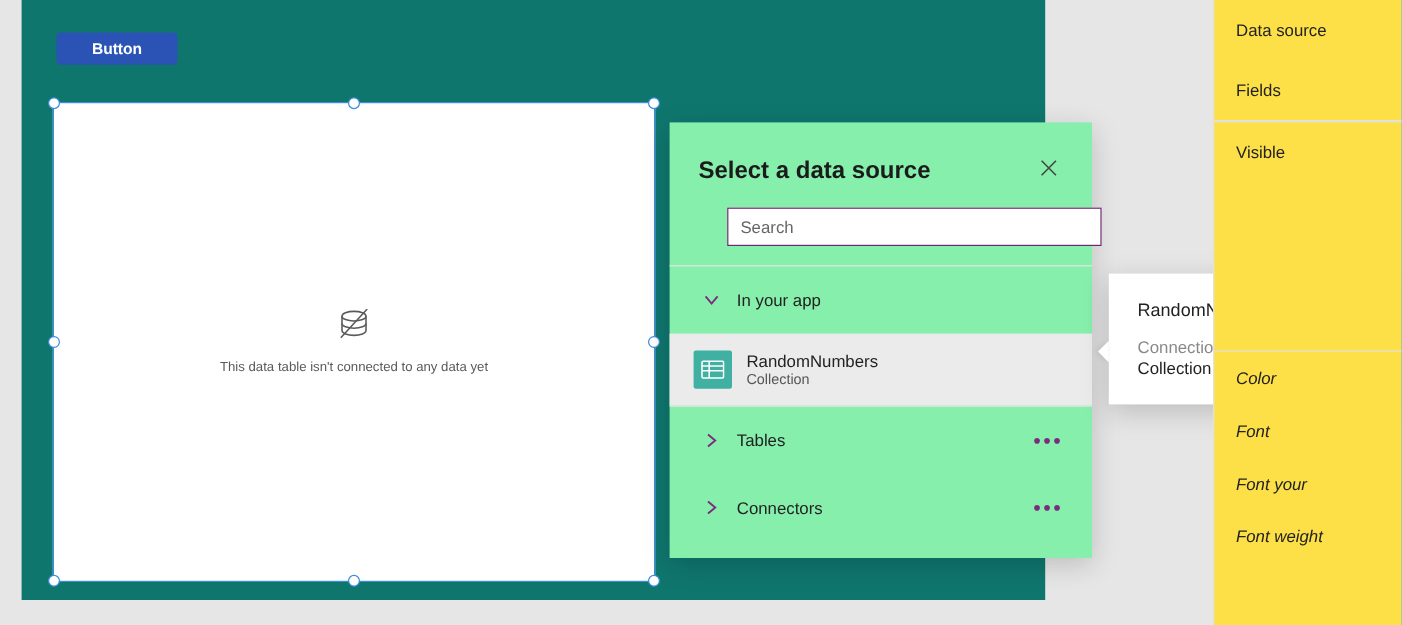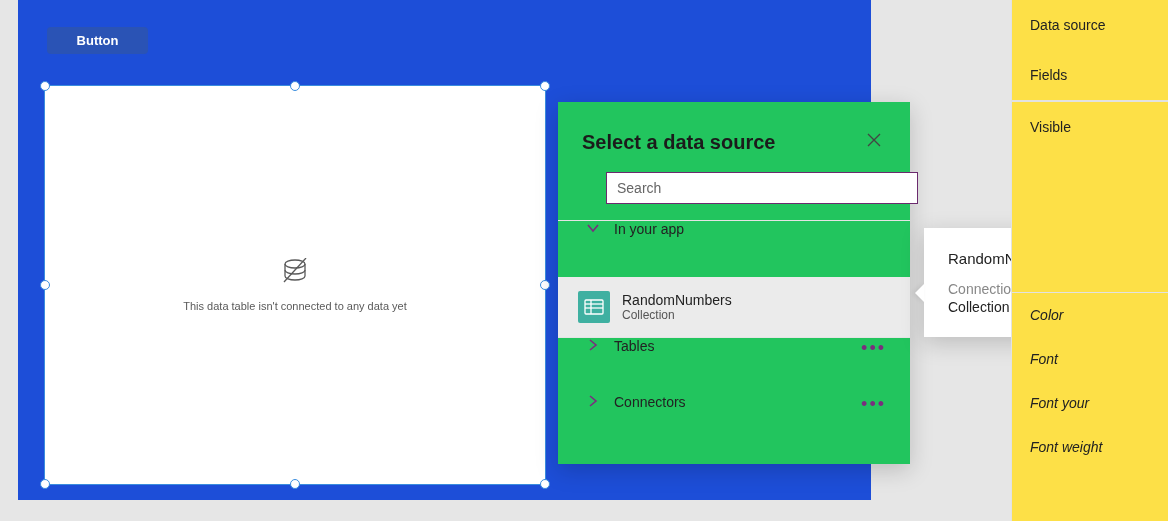--- a/index.html
+++ b/index.html
@@ -10,21 +10,21 @@
       height: 521px;
       position: relative;
       overflow: hidden;
     }
     .canvas-area {
       position: absolute;
       left: 18px;
       top: 0;
       width: 853px;
       height: 500px;
-      background: #1d4ed8;
+      background: #0f766e;
     }
     .btn-primary {
       position: absolute;
       left: 29px;
       top: 27px;
       width: 101px;
       height: 27px;
       background: #2a53b5;
       color: #fff;
       border-radius: 4px;
@@ -77,21 +77,21 @@
     .empty-text {
       font-size: 11px;
       color: #5a5a5a;
     }
 
     .popover {
       position: absolute;
       left: 558px;
       top: 102px;
       width: 352px;
-      background: #22c55e;
+      background: #86efac;
       box-shadow: 0 6px 22px rgba(0,0,0,0.18);
     }
     .popover-header {
       display: flex;
       align-items: center;
       justify-content: space-between;
       padding: 26px 24px 16px 24px;
     }
     .popover-title {
       font-size: 20px;
@@ -112,20 +112,21 @@
       border: 1px solid #6b2a6e;
       padding: 0 10px;
       font-size: 14px;
       outline: none;
       margin-left: 28px;
     }
     .search-input::placeholder { color: #666; }
     .divider { border-top: 1px solid #e4e4e4; }
     .cat-row {
       display: flex;
+      align-items: center;
       padding: 0 20px;
       height: 56px;
       cursor: pointer;
     }
     .cat-row .chev { width: 30px; display: flex; justify-content: center; color: #7a2d7e; }
     .cat-row .lbl { flex: 1; font-size: 14px; color: #222; padding-left: 6px; }
     .cat-row .more { color: #7a2d7e; font-size: 18px; letter-spacing: 2px; padding: 0 4px; cursor: pointer; }
     .ds-row {
       display: flex;
       align-items: center;

